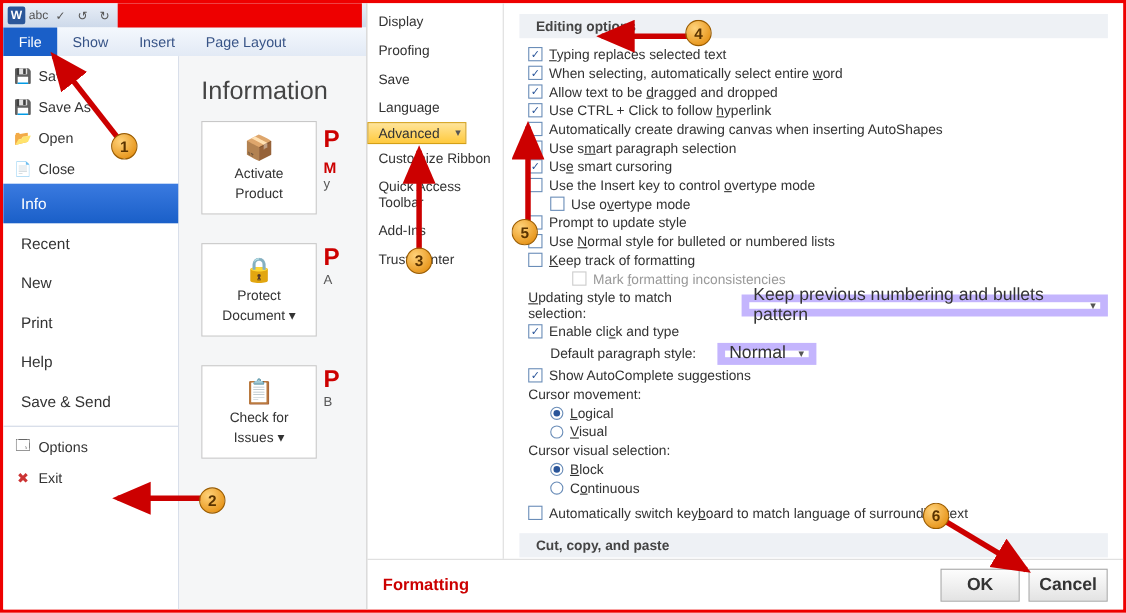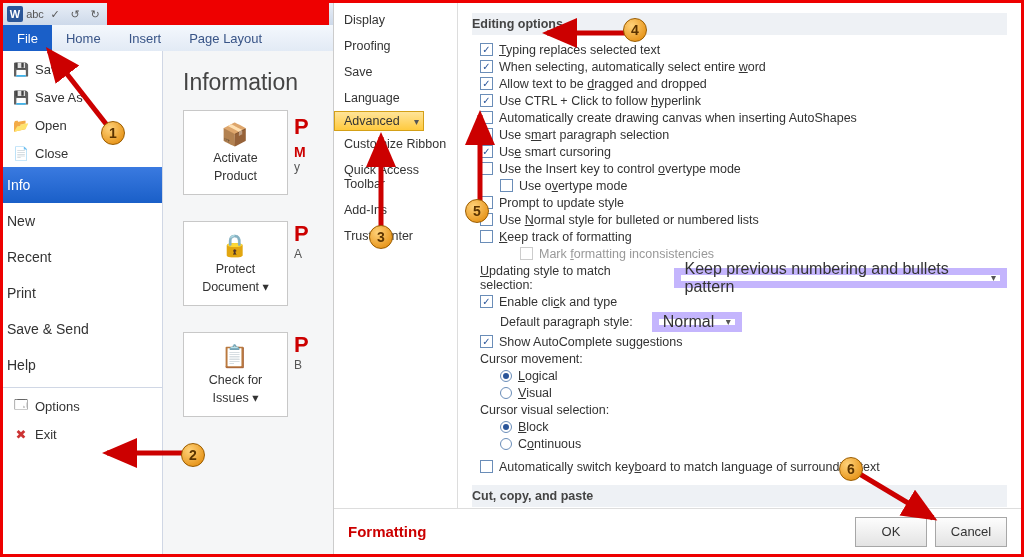--- a/index.html
+++ b/index.html
@@ -17,53 +17,53 @@
 
 .tabs { height: 26px; background: linear-gradient(#f4f8fd,#e2eaf5); display: flex; align-items: stretch; }
 .tab { padding: 0 14px; display: flex; align-items: center; color: #385487; cursor: pointer; font-size: 13px; }
 .tab.file { background: #1a5fc8; color: #fff; font-weight: 500; }
 .tab.file::after { content: ""; }
 
 
 .backstage { display: flex; height: calc(100% - 48px); }
 .bmenu { width: 160px; background: #fff; border-right: 1px solid #d0d7e5; padding-top: 4px; }
 .bmenu .item { display: flex; align-items: center; gap: 6px; padding: 6px 10px; color: #333; cursor: pointer; font-size: 13px; }
-.bmenu .item.big { padding: 10px 4px; font-size: 14px; }
+.bmenu .item.big { padding: 10px 16px; font-size: 14px; }
 .bmenu .active { background: linear-gradient(#3a7ae0,#1a5fc8); color: #fff; }
 .ic { width: 16px; height: 16px; display: inline-flex; align-items: center; justify-content: center; }
 .bmenu .sep { height: 1px; background: #d0d7e5; margin: 4px 0; }
 
 .bcontent { flex: 1; background: #f5f6f7; padding: 18px 10px 4px 20px; overflow: hidden; }
 .btitle { font-size: 23px; color: #444; margin: 0 0 14px 0; font-weight: 400; }
 .tile { background: #fff; border: 1px solid #c8c8c8; width: 105px; height: 85px; display: flex; flex-direction: column; align-items: center; justify-content: center; gap: 3px; font-size: 12.5px; color: #333; margin-bottom: 26px; }
 .tile-lbl { line-height: 1.15; }
 .red-letter { color: #c00; font-size: 22px; font-weight: bold; margin-top: 4px; }
 
 
 .odlg { display: flex; height: calc(100% - 46px); }
 .ocat { width: 124px; border-right: 1px solid #ddd; padding-top: 4px; }
 .ocat .c { padding: 6px 10px; font-size: 12.5px; color: #333; cursor: pointer; }
 .ocat .c.sel { background: linear-gradient(#ffe499,#ffca3e); border: 1px solid #d4a017; padding: 5px 9px; }
 .opanel { flex: 1; padding: 0 14px 0 14px; overflow-y: auto; }
-.sec-hdr { background: #eef1f5; padding: 4px 0; font-weight: 600; color: #444; margin: 10px 0 6px 0; font-size: 12.5px; }
+.sec-hdr { background: #eef1f5; padding: 4px 15px; font-weight: 600; color: #444; margin: 10px 0 6px 0; font-size: 12.5px; }
 .row { display: flex; align-items: center; gap: 6px; padding: 1.5px 0 1.5px 8px; font-size: 12.5px; color: #333; }
 .row.sub { padding-left: 28px; }
 .row.sub2 { padding-left: 48px; color: #999; }
 .cb { width: 13px; height: 13px; border: 1px solid #6a8db8; display: inline-flex; align-items: center; justify-content: center; font-size: 10px; color: #2a5599; background: #fff; flex-shrink: 0; }
 .cb.on::before { content: "✓"; }
 .rb { width: 12px; height: 12px; border: 1px solid #6a8db8; border-radius: 50%; background: #fff; position: relative; flex-shrink: 0; }
 .rb.on::after { content: ""; position: absolute; inset: 2px; background: #2a5599; border-radius: 50%; }
 .sel { border: 7px solid #c4b5fd; height: 20px; font-size: 16px; padding: 0 18px 0 4px; background: #fff; position: relative; min-width: 90px; display: inline-flex; align-items: center; }
 .sel::after { content: "▾"; position: absolute; right: 4px; color: #555; font-size: 10px; }
 .und { text-decoration: underline; }
 
 .ofoot { height: 46px; border-top: 1px solid #ddd; display: flex; align-items: center; justify-content: space-between; padding: 0 14px; }
 .watermark { color: #c00; font-size: 15px; font-weight: 600; }
 .btns { display: flex; gap: 8px; }
-.btn { width: 72px; height: 30px; border: 1px solid #a7a7a7; background: linear-gradient(#fdfdfd,#e3e3e3); display: flex; align-items: center; justify-content: center; font-size: 13px; cursor: pointer; }
+.btn { width: 72px; height: 30px; border: 1px solid #a7a7a7; background: linear-gradient(#fdfdfd,#e3e3e3); display: flex; align-items: center; justify-content: center; font-size: 16px; cursor: pointer; font-weight: bold; }
 
 
 .badge { position: absolute; width: 24px; height: 24px; border-radius: 50%; background: radial-gradient(circle at 35% 30%, #ffd27a, #e08400); color: #5a3300; font-weight: bold; display: flex; align-items: center; justify-content: center; border: 1px solid #9a5c00; font-size: 14px; z-index: 10; }
 svg.arrow { position: absolute; z-index: 9; overflow: visible; }
 </style>
 </head>
 <body>
 
 <div class="wrap">
 
@@ -71,21 +71,21 @@
     <div class="qat">
       <span class="wicon">W</span>
       <span class="q">abc</span>
       <span class="q">✓</span>
       <span class="q">↺</span>
       <span class="q">↻</span>
       <div class="qat-red"></div>
     </div>
     <div class="tabs">
       <div class="tab file">File</div>
-      <div class="tab">Home</div>
+      <div class="tab">Show</div>
       <div class="tab">Insert</div>
       <div class="tab">Page Layout</div>
     </div>
     <div class="backstage">
       <div class="bmenu">
         <div class="item">
             <span class="ic">💾</span>
             <span>Save</span>
           </div>
         <div class="item">
@@ -97,33 +97,33 @@
             <span>Open</span>
           </div>
         <div class="item">
             <span class="ic">📄</span>
             <span>Close</span>
           </div>
         <div class="item big active">
             <span>Info</span>
           </div>
         <div class="item big">
+            <span>Recent</span>
+          </div>
+        <div class="item big">
             <span>New</span>
           </div>
         <div class="item big">
-            <span>Recent</span>
-          </div>
-        <div class="item big">
             <span>Print</span>
           </div>
         <div class="item big">
+            <span>Help</span>
+          </div>
+        <div class="item big">
             <span>Save &amp; Send</span>
-          </div>
-        <div class="item big">
-            <span>Help</span>
           </div>
         <div class="sep"></div>
         <div class="item">
             <span class="ic">🗔</span>
             <span>Options</span>
           </div>
         <div class="item">
             <span class="ic" style="color:#c33">✖</span>
             <span>Exit</span>
           </div>

